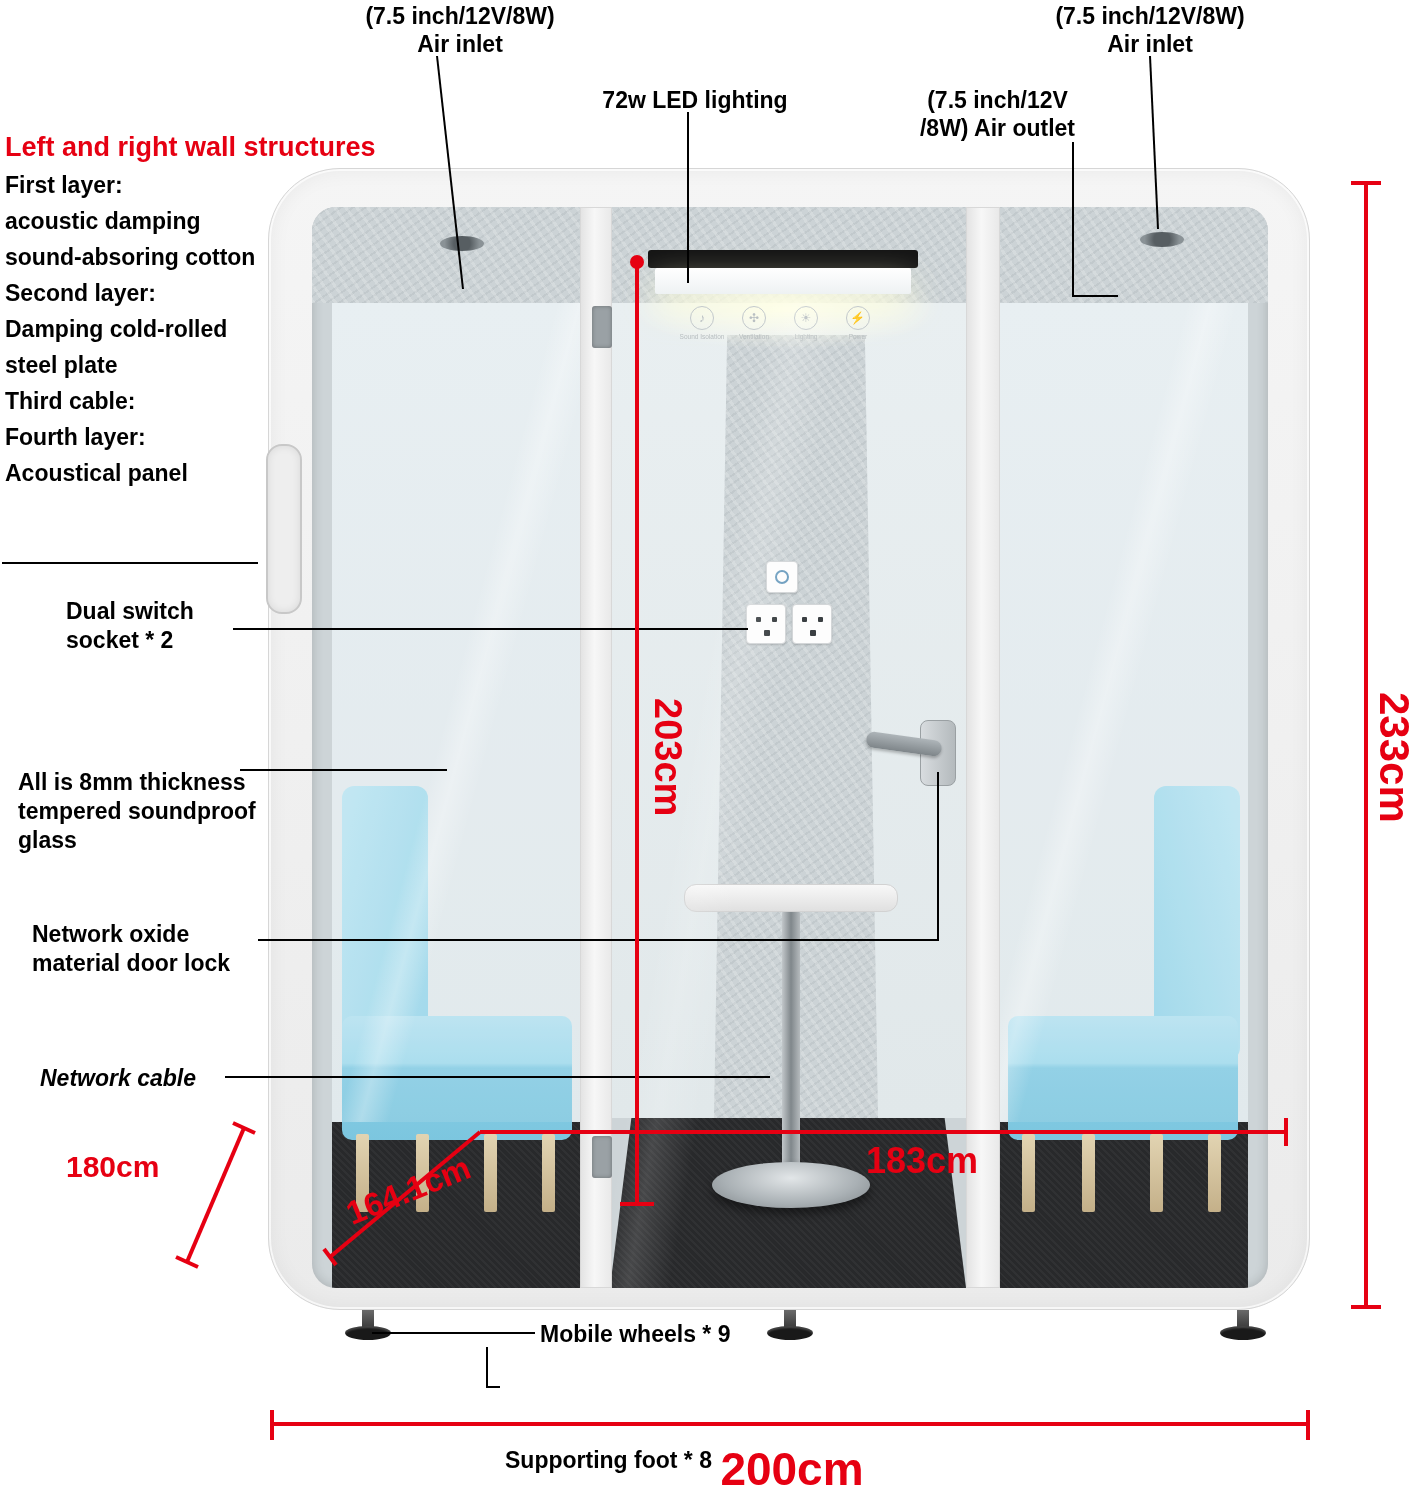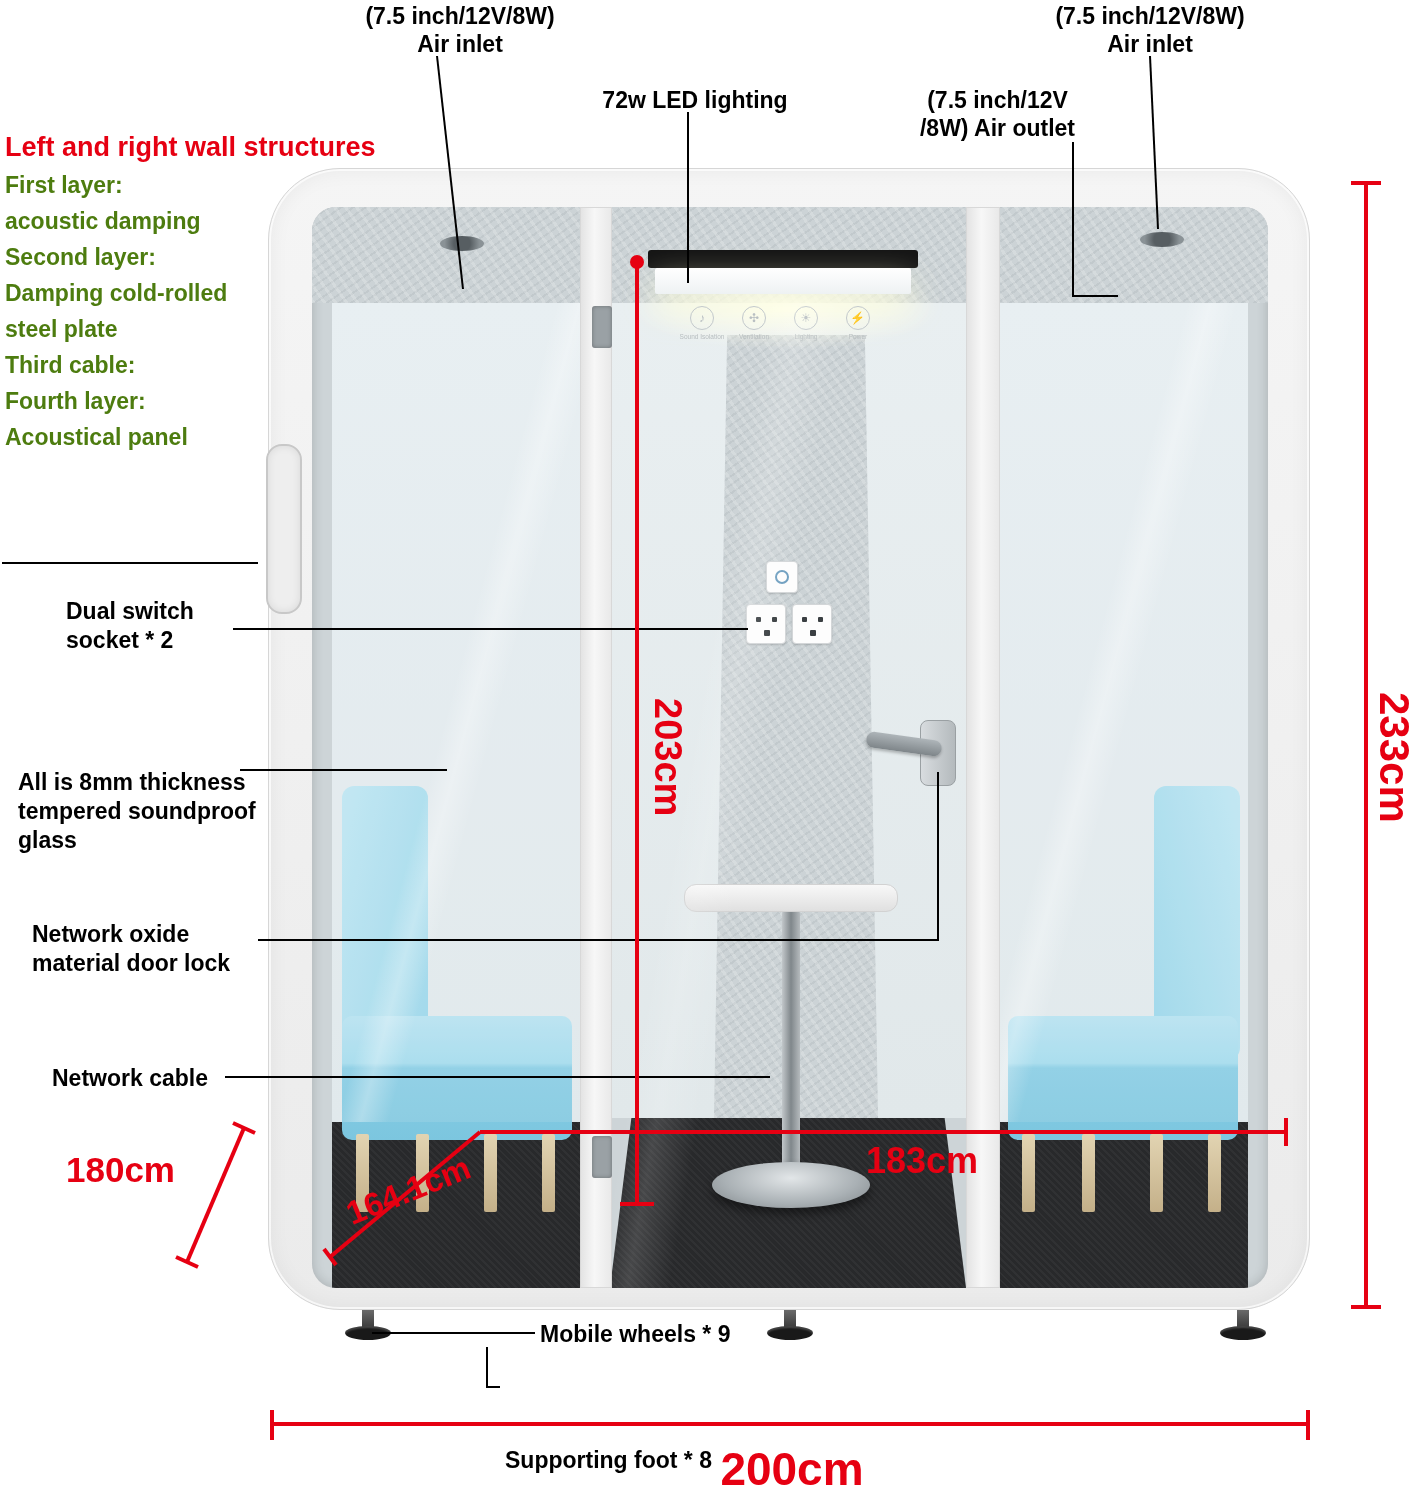--- a/index.html
+++ b/index.html
@@ -191,23 +191,24 @@
     <div>/8W) Air outlet</div>
   </div>
 
   <div class="note center" style="left:1035px;top:2px;width:230px;">
     <div>(7.5 inch/12V/8W)</div>
     <div>Air inlet</div>
   </div>
 
   <div class="abs" style="left:5px;top:132px;width:430px;">
     <div style="color:var(--accent-red);font-size:27px;font-weight:bold;">Left and right wall structures</div>
-    <div style="font-size:23px;font-weight:bold;line-height:36px;margin-top:4px;color:#4d7c0f;">
+    <div style="font-size:23px;font-weight:bold;line-height:36px;margin-top:4px;color:#000000;">
       <div>First layer:</div>
       <div>acoustic damping</div>
+      <div>sound-absoring cotton</div>
       <div>Second layer:</div>
       <div>Damping cold-rolled</div>
       <div>steel plate</div>
       <div>Third cable:</div>
       <div>Fourth layer:</div>
       <div>Acoustical panel</div>
     </div>
   </div>
 
   <div class="note" style="left:66px;top:597px;line-height:29px;">
@@ -219,32 +220,32 @@
     <div>All is 8mm thickness</div>
     <div>tempered soundproof</div>
     <div>glass</div>
   </div>
 
   <div class="note" style="left:32px;top:920px;line-height:29px;">
     <div>Network oxide</div>
     <div>material door lock</div>
   </div>
 
-  <div class="note" style="left:52px;top:1064px;">
+  <div class="note" style="left:40px;top:1064px;font-style:italic;">
     <div>Network cable</div>
   </div>
 
   <div class="note" style="left:540px;top:1320px;">
     <div>Mobile wheels * 9</div>
   </div>
 
   <div class="note" style="left:505px;top:1438px;margin-top:8px;">
     <div>Supporting foot * 8</div>
   </div>
 
   <div class="dim vert" style="left:1370px;top:692px;font-size:42px;">233cm</div>
   <div class="dim vert" style="left:646px;top:698px;font-size:38px;">203cm</div>
   <div class="dim" style="left:866px;top:1140px;font-size:36px;">183cm</div>
   <div class="dim" style="left:348px;top:1196px;font-size:33px;transform:rotate(-22deg);transform-origin:left center;">164.1cm</div>
-  <div class="dim" style="left:66px;top:1150px;font-size:35px;text-align:right;">180cm</div>
+  <div class="dim" style="left:66px;top:1150px;font-size:30px;text-align:right;">180cm</div>
   <div class="dim center" style="left:692px;top:1442px;width:200px;font-size:46px;">200cm</div>
 
 </div>
 
 </body></html>

